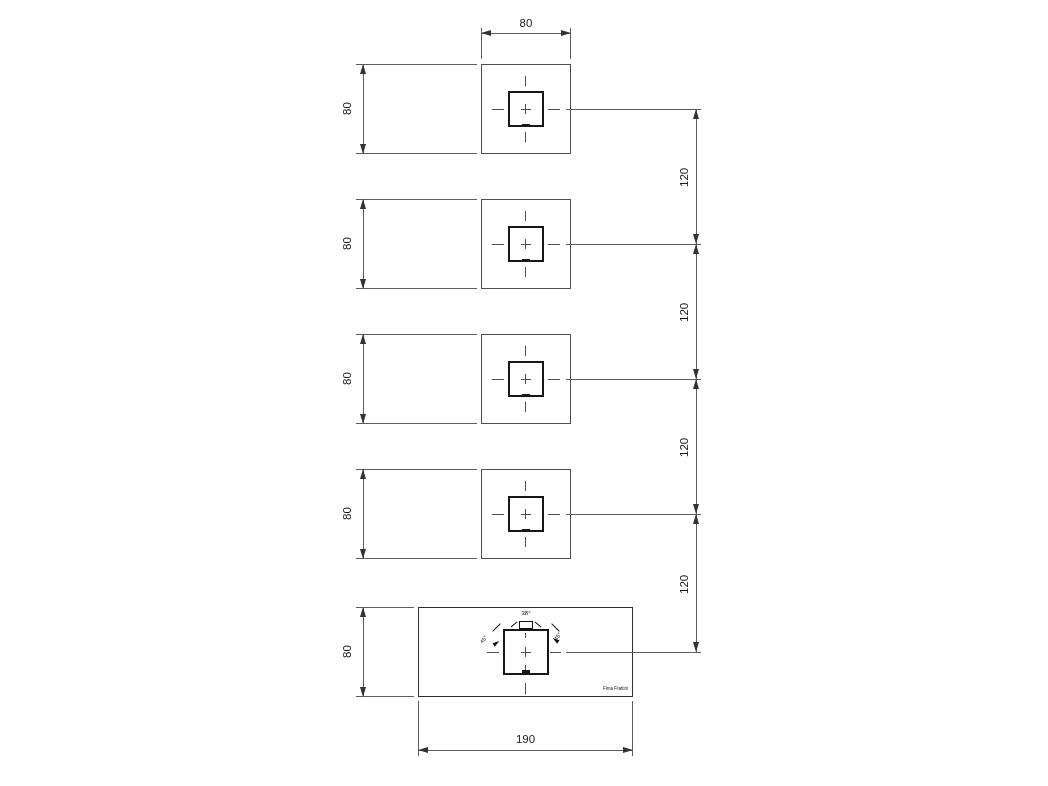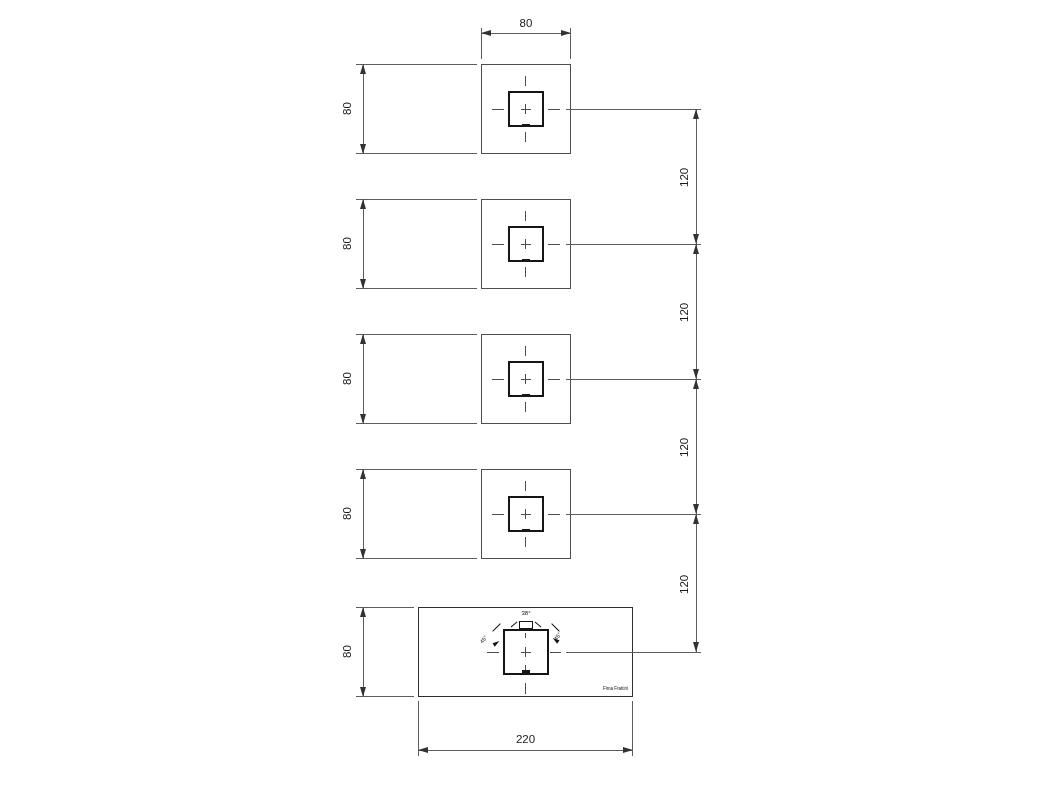--- a/index.html
+++ b/index.html
@@ -147,15 +147,15 @@
   <div class="ln thin" style="left:363px;top:607px;width:1px;height:90px;"></div>
   <div class="arr a-up" style="left:360px;top:607px;"></div>
   <div class="arr a-dn" style="left:360px;top:687px;"></div>
   <div class="vlbl" style="left:340px;top:638px;width:14px;height:28px;">80</div>
 
   <div class="ln thin" style="left:418px;top:701px;width:1px;height:55px;"></div>
   <div class="ln thin" style="left:632px;top:701px;width:1px;height:55px;"></div>
   <div class="ln thin" style="left:418px;top:750px;width:215px;height:1px;"></div>
   <div class="arr a-lt" style="left:418px;top:747px;"></div>
   <div class="arr a-rt" style="left:623px;top:747px;"></div>
-  <div class="lbl hc" style="left:418px;top:734px;width:215px;">220</div>
+  <div class="lbl hc" style="left:418px;top:734px;width:215px;">190</div>
 
 </div>
 
 </body></html>

